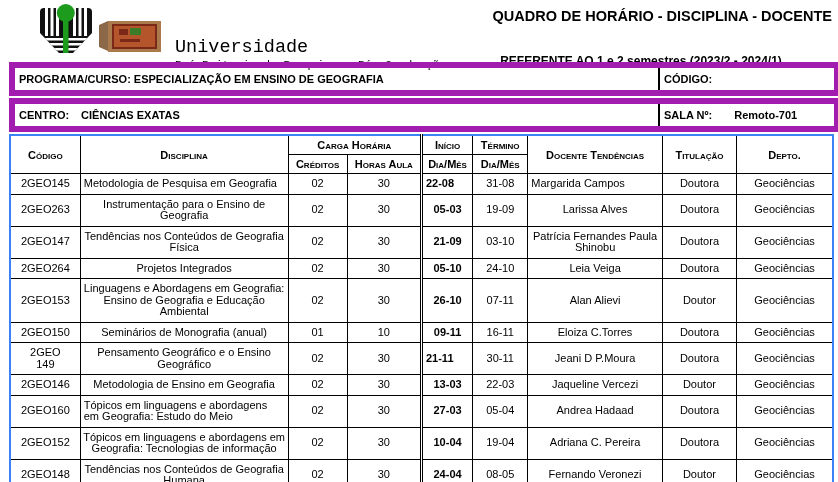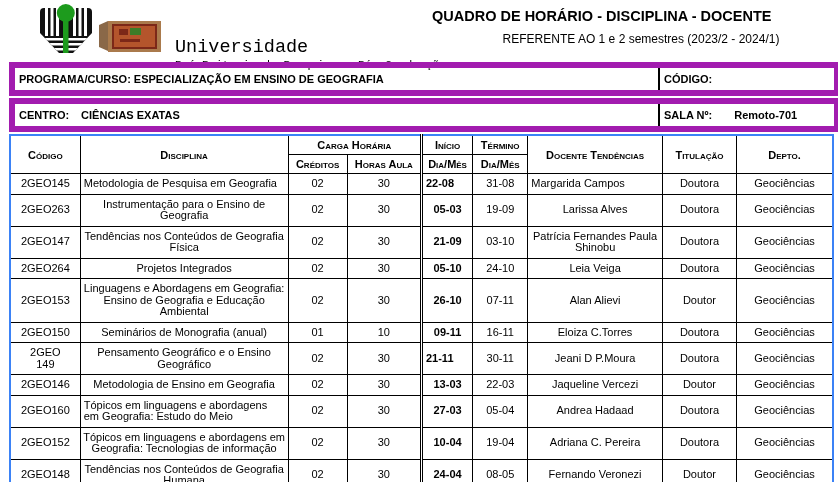--- a/index.html
+++ b/index.html
@@ -9,25 +9,25 @@
     font-family:"Liberation Sans", sans-serif; color:#000;
   }
   
   .logo-uel { position:absolute; left:37px; top:4px; }
   .logo-stamp { position:absolute; left:99px; top:18px; }
   .brand { position:absolute; left:175px; top:6px; font-family:"Liberation Mono", monospace; }
   .brand-l1, .brand-l2 { font-size:18.5px; line-height:19px; letter-spacing:0;margin-top:32px; }
   .brand-l3 { font-size:11.3px; line-height:15px; margin-top:1px; }
   .doc-title {
     position:absolute; left:432px; top:8px; width:400px;
-    text-align:left; font-weight:bold; font-size:14.5px;
+    text-align:right; font-weight:bold; font-size:14.5px;
   }
   .doc-subtitle {
-    position:absolute; left:450px; top:32px; width:382px;
-    text-align:center; font-weight:normal; font-size:12px;
+    position:absolute; left:450px; top:54px; width:382px;
+    text-align:center; font-weight:bold; font-size:12px;
   }
   
   .content { position:absolute; left:9px; top:62px; width:825px; }
   table { border-collapse:collapse; width:100%; table-layout:fixed; }
   .box { border:6px solid #a21caf; margin-bottom:2px; }
   .box td { border:2px solid #000; font-weight:bold; font-size:11px; padding:5px 4px; vertical-align:middle; }
   .val-centro { margin-left:12px; }
   .val-sala { margin-left:22px; }
   .val-programa { margin-left:3px; }
   .main { border:2px solid #3b82f6; }

